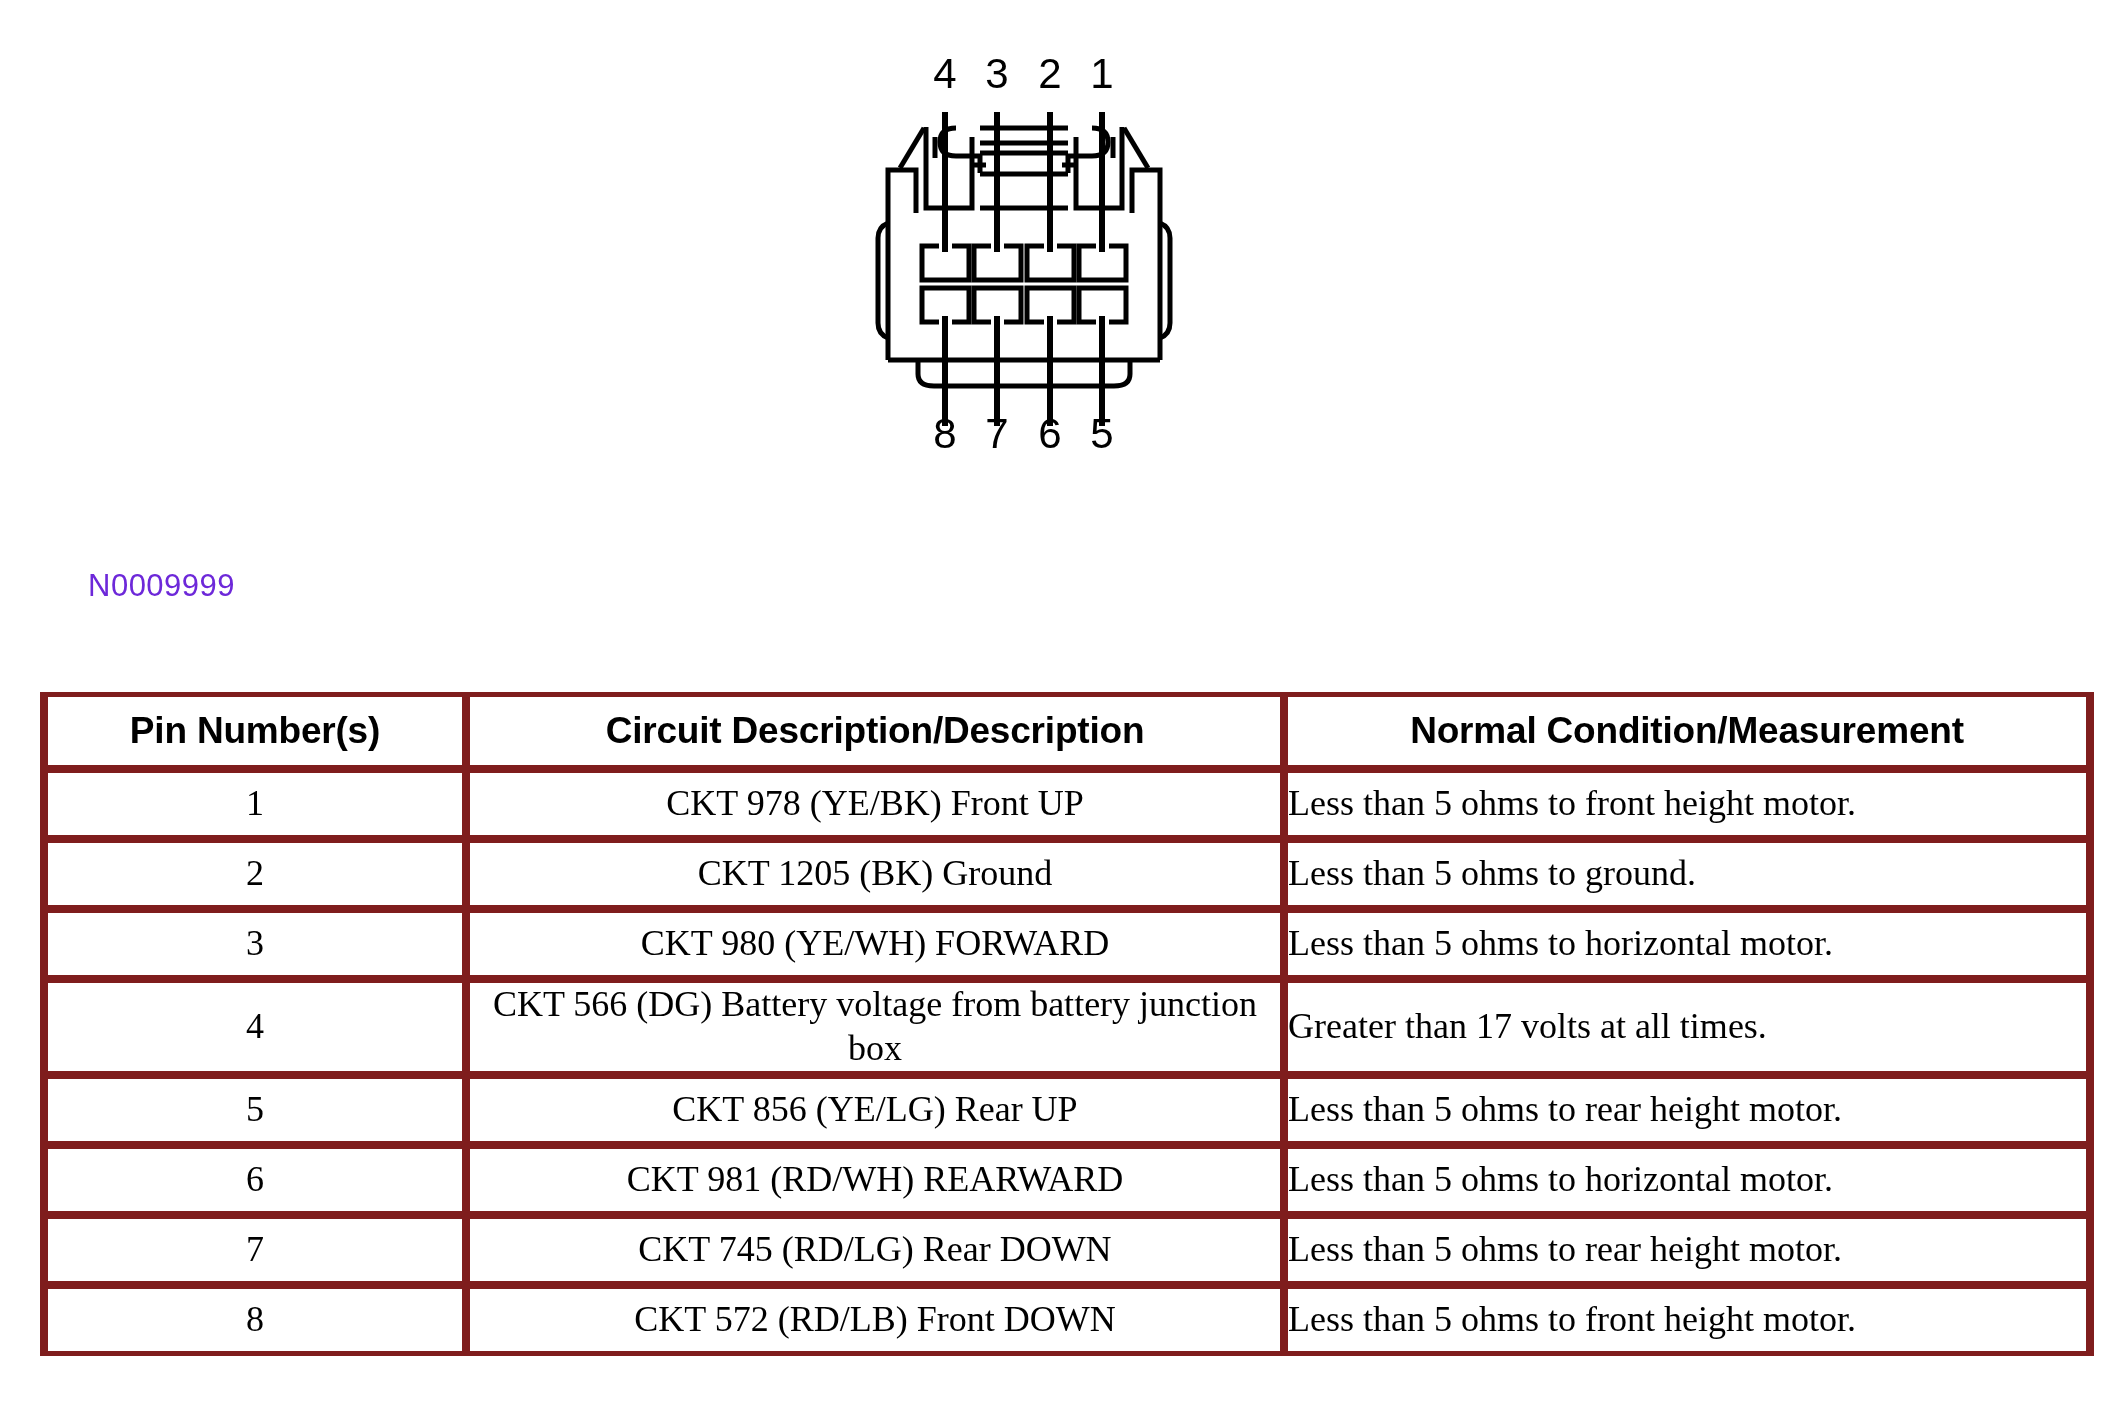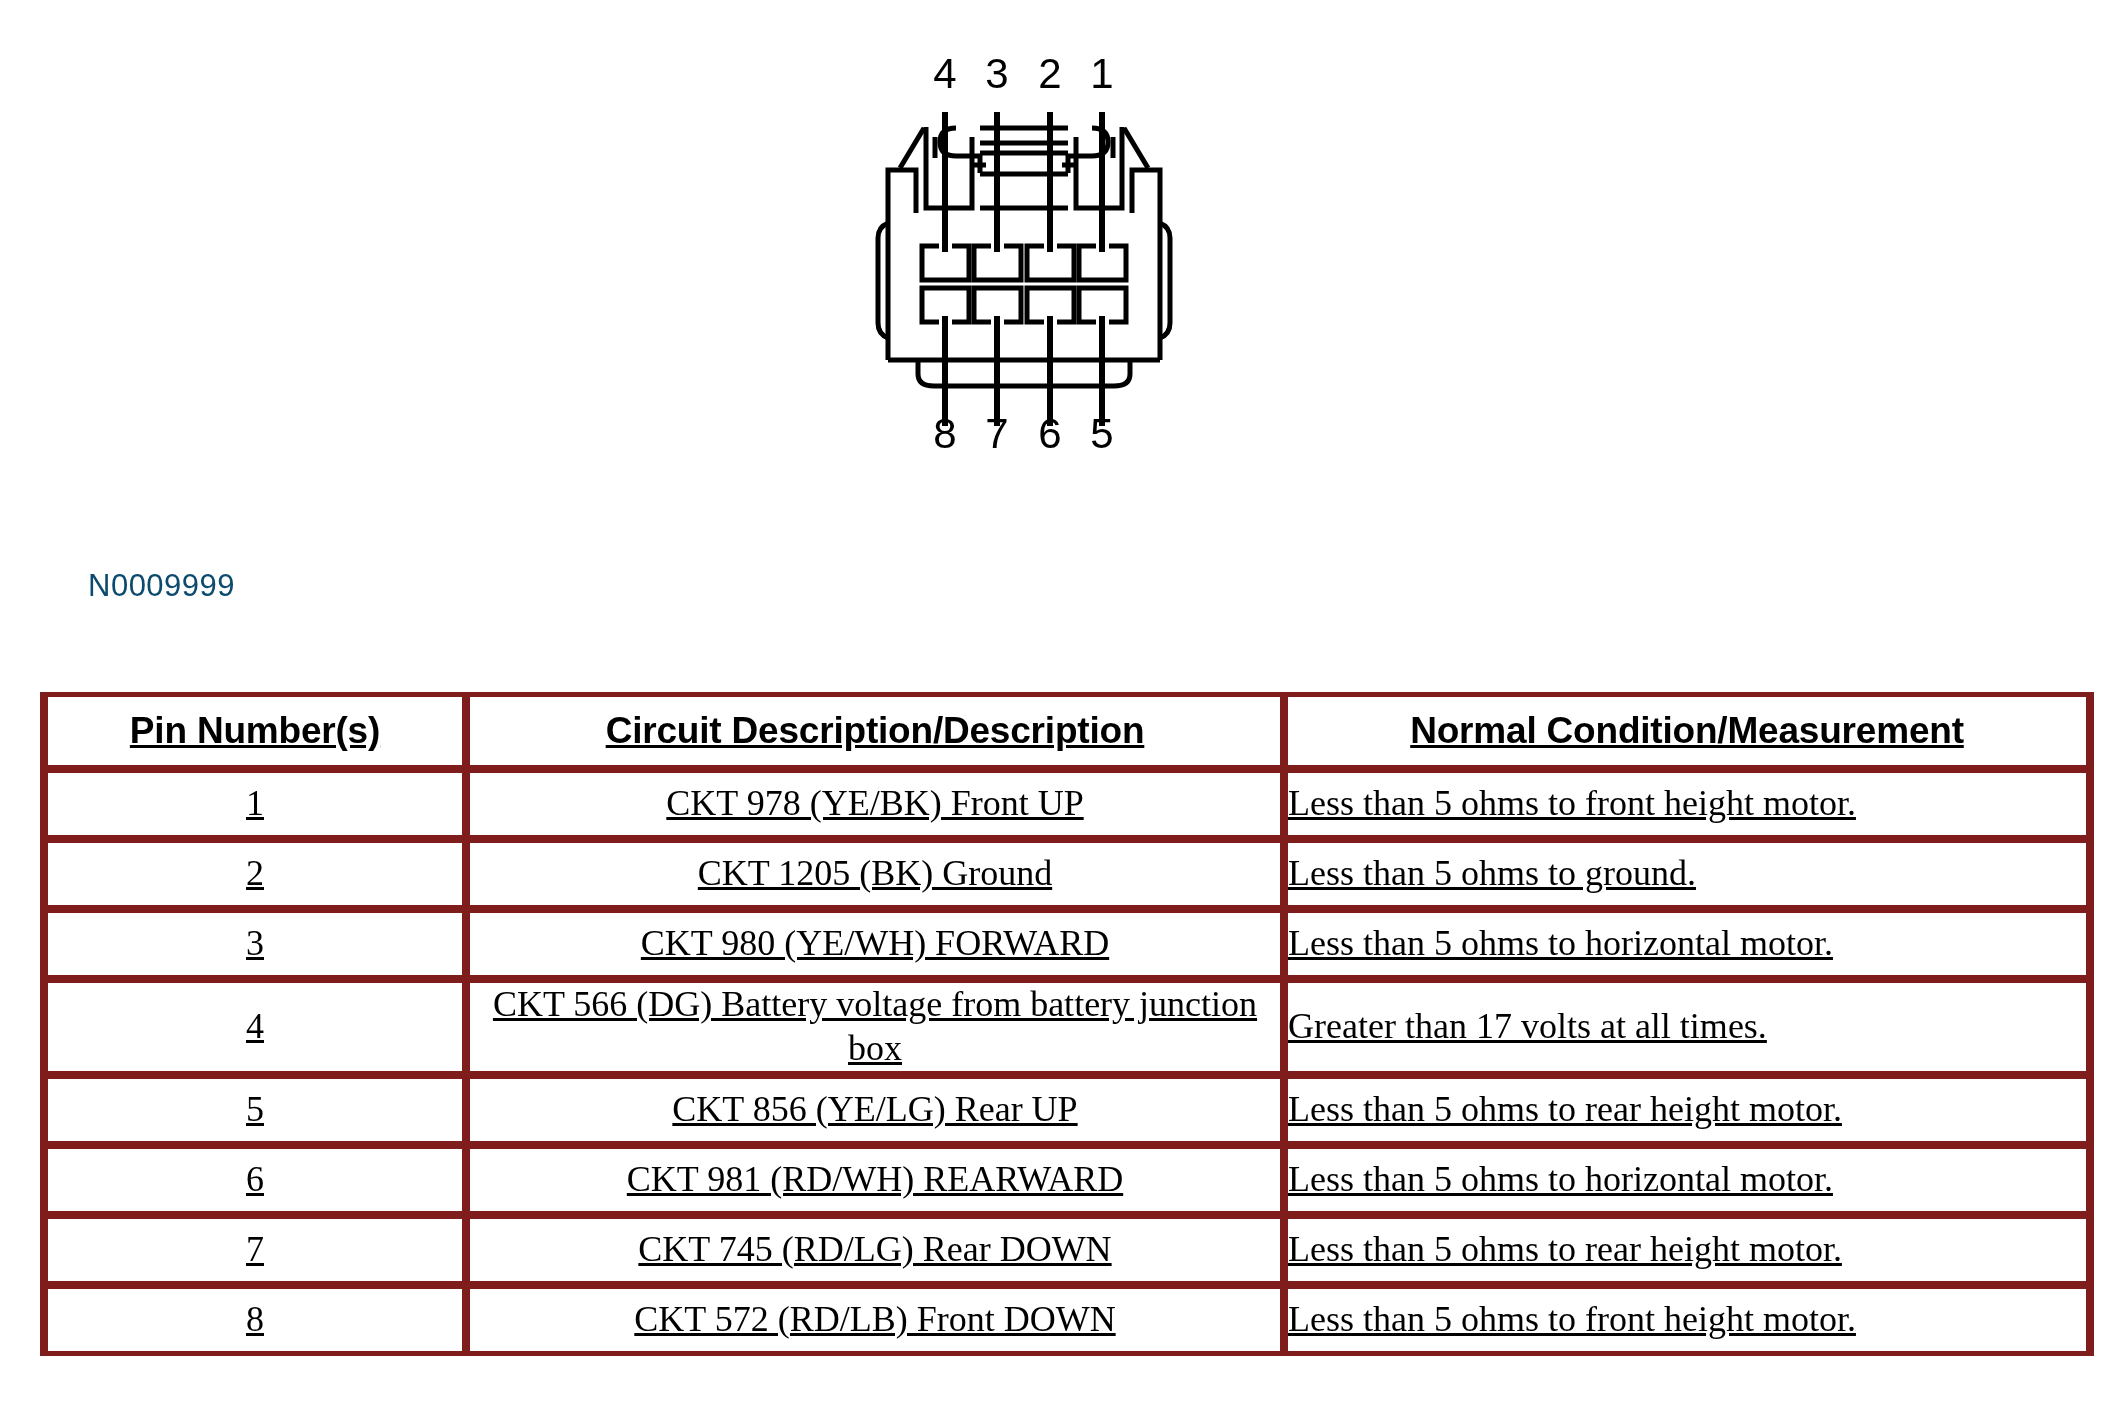--- a/index.html
+++ b/index.html
@@ -32,21 +32,21 @@
 
   
   #figure-id {
     position: absolute;
     left: 88px;
     top: 568px;
     font-family: "Liberation Sans", sans-serif;
     font-size: 31px;
     font-weight: 400;
     letter-spacing: 0.5px;
-    color: #0c4a6e;
+    color: #6d28d9;
     white-space: nowrap;
   }
 
   
   #pin-table-wrap {
     position: absolute;
     left: 40px;
     top: 692px;
     width: 2046px;
   }
@@ -58,21 +58,20 @@
   }
   table.pin-table col.c-pin   { width: 422px; }
   table.pin-table col.c-desc  { width: 818px; }
   table.pin-table col.c-meas  { width: 806px; }
 
   table.pin-table th,
   table.pin-table td {
     border: 8px solid #7f1d1d;
     padding: 0;
     vertical-align: middle;
-    text-decoration: underline;
   }
   table.pin-table thead th {
     border-top-width: 5px;
     border-bottom-width: 3px;
     font-family: "Liberation Sans", sans-serif;
     font-weight: bold;
     font-size: 37px;
     text-align: center;
     height: 68px;
     line-height: 1.15;

